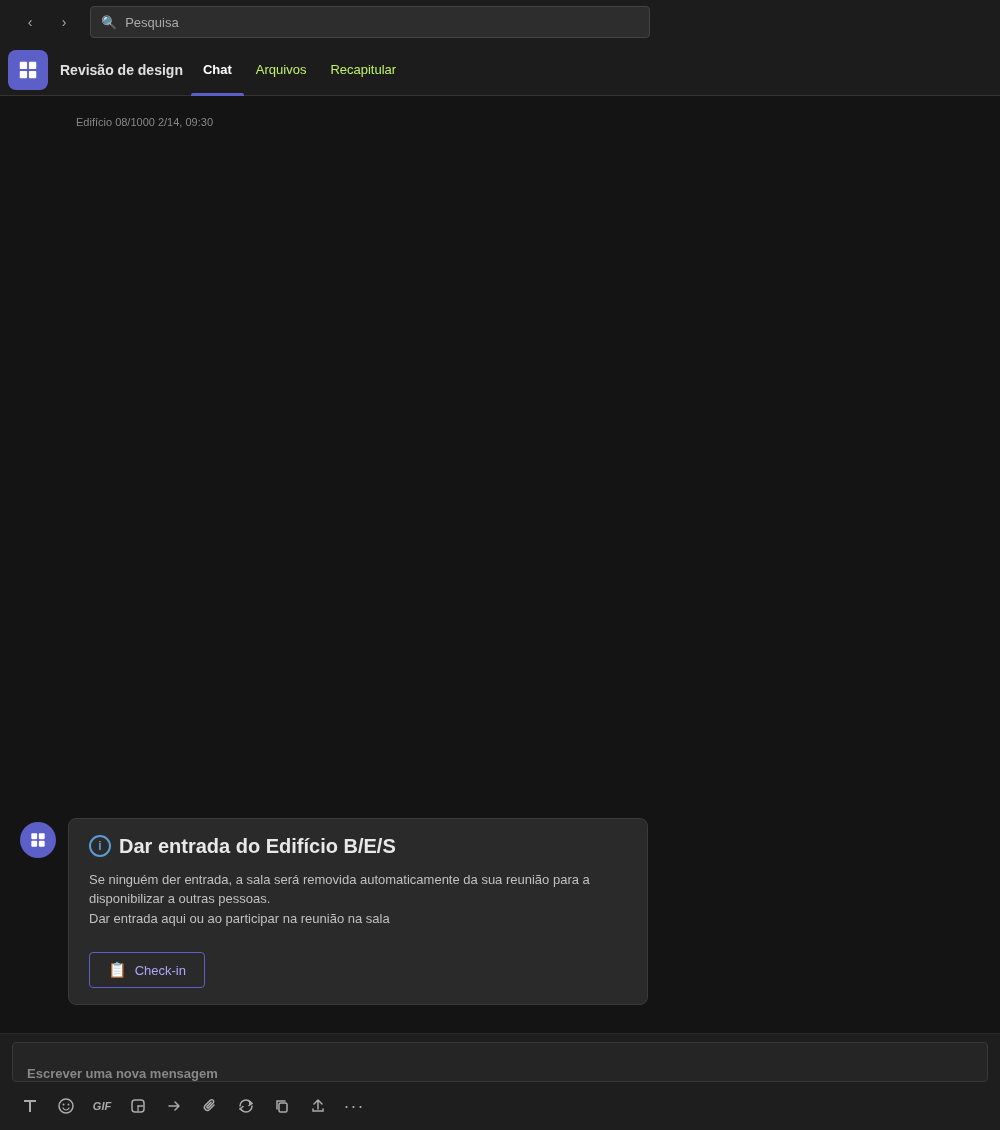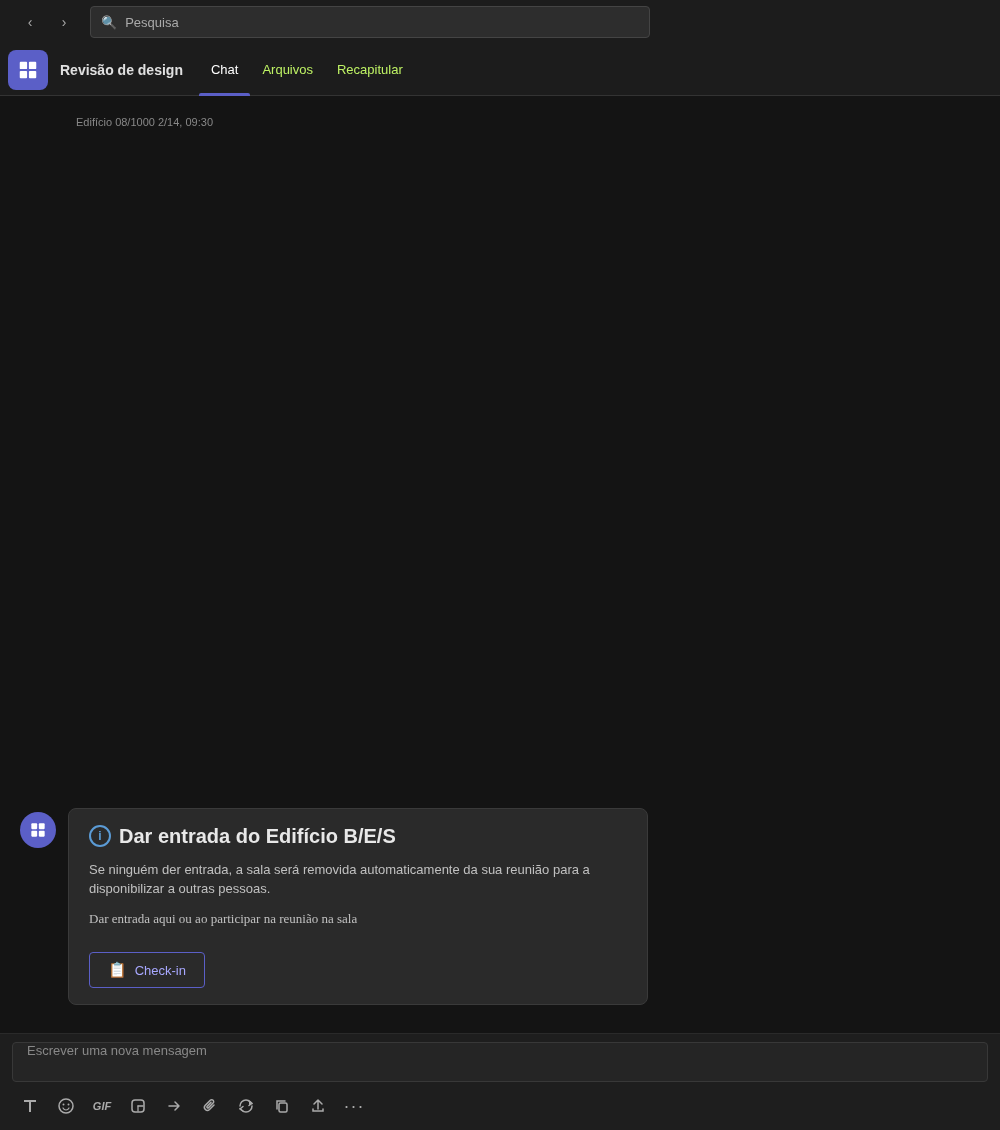--- a/index.html
+++ b/index.html
@@ -76,37 +76,37 @@
       justify-content: center;
       margin-right: 12px;
       cursor: pointer;
       flex-shrink: 0;
     }
     .app-icon-btn svg { width: 22px; height: 22px; fill: white; }
     .meeting-title {
       font-size: 14px;
       font-weight: 600;
       color: #e0e0e0;
-      margin-right: 16px;
+      margin-right: 8px;
       white-space: nowrap;
     }
     .tab-item {
       height: 52px;
       padding: 0 12px;
       display: flex;
       align-items: center;
       font-size: 13px;
       color: #bef264;
       cursor: pointer;
       position: relative;
       white-space: nowrap;
     }
     .tab-item.active {
       color: #fff;
-      font-weight: 400;
+      font-weight: 700;
     }
     .tab-item.active::after {
       content: '';
       position: absolute;
       bottom: 0;
       left: 0;
       right: 0;
       height: 3px;
       background: #5b5fc7;
       border-radius: 2px 2px 0 0;
@@ -188,22 +188,22 @@
       font-size: 20px;
       font-weight: 600;
       color: #e8e8e8;
     }
     .bubble-body {
       font-size: 13px;
       color: #c0c0c0;
       line-height: 1.5;
       margin-bottom: 12px;
     }
-    .bubble-body p { margin-bottom: 10px; }
-    .bubble-body p:last-child { margin-bottom: 16px; font-family: Liberation Serif, serif; }
+    .bubble-body p { }
+    .bubble-body p:last-child { margin-bottom: 16px; }
 
     .checkin-btn {
       display: inline-flex;
       align-items: center;
       gap: 8px;
       padding: 8px 18px;
       background: transparent;
       border: 1.5px solid #5b5fc7;
       border-radius: 4px;
       color: #a8a8ff;
@@ -218,25 +218,26 @@
       border-top: 1px solid #2a2a2a;
       background: #1e1e1e;
     }
     .message-input-box {
       margin: 8px 12px 0;
       height: 40px;
       background: #252525;
       border: 1px solid #383838;
       border-radius: 4px;
       display: flex;
-      align-items: flex-start;
+      align-items: flex-end;
       padding: 0 14px;
       color: #888;
       font-size: 13px;
       cursor: text;
+      font-weight: bold;
     }
     .toolbar-row {
       display: flex;
       align-items: center;
       padding: 8px 14px;
       gap: 4px;
     }
     .toolbar-btn {
       width: 32px;
       height: 32px;

